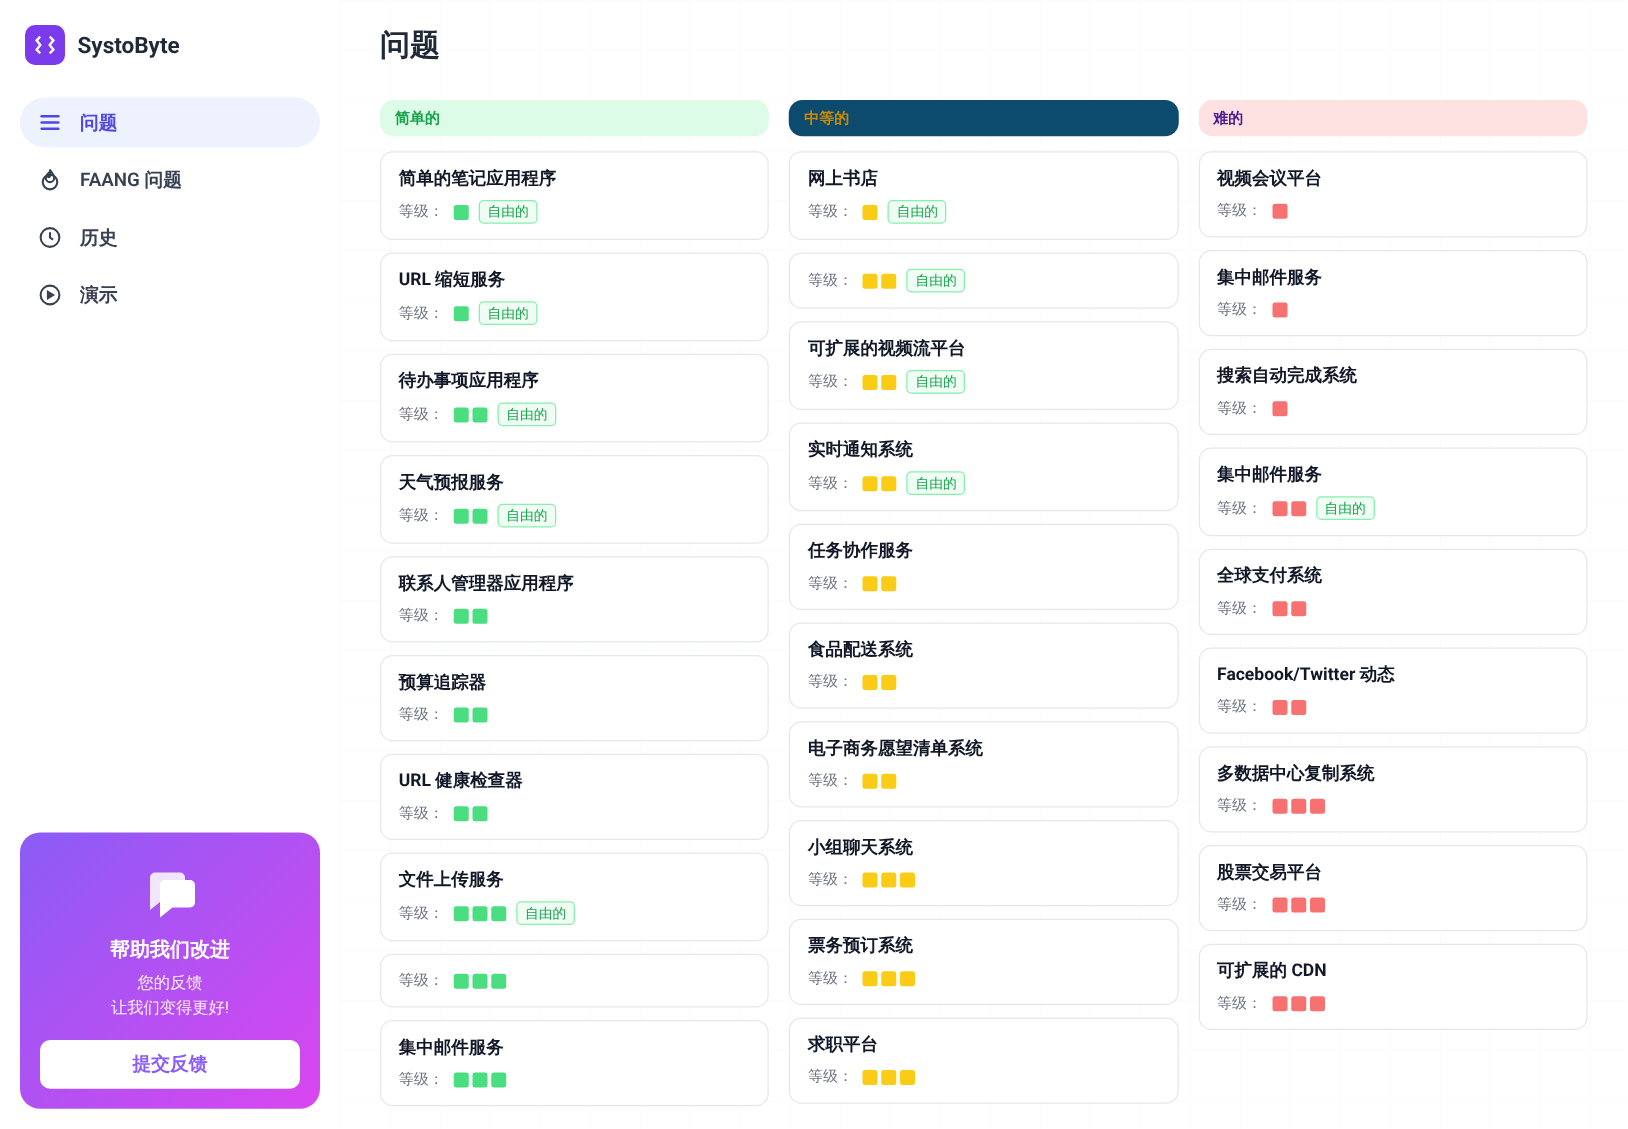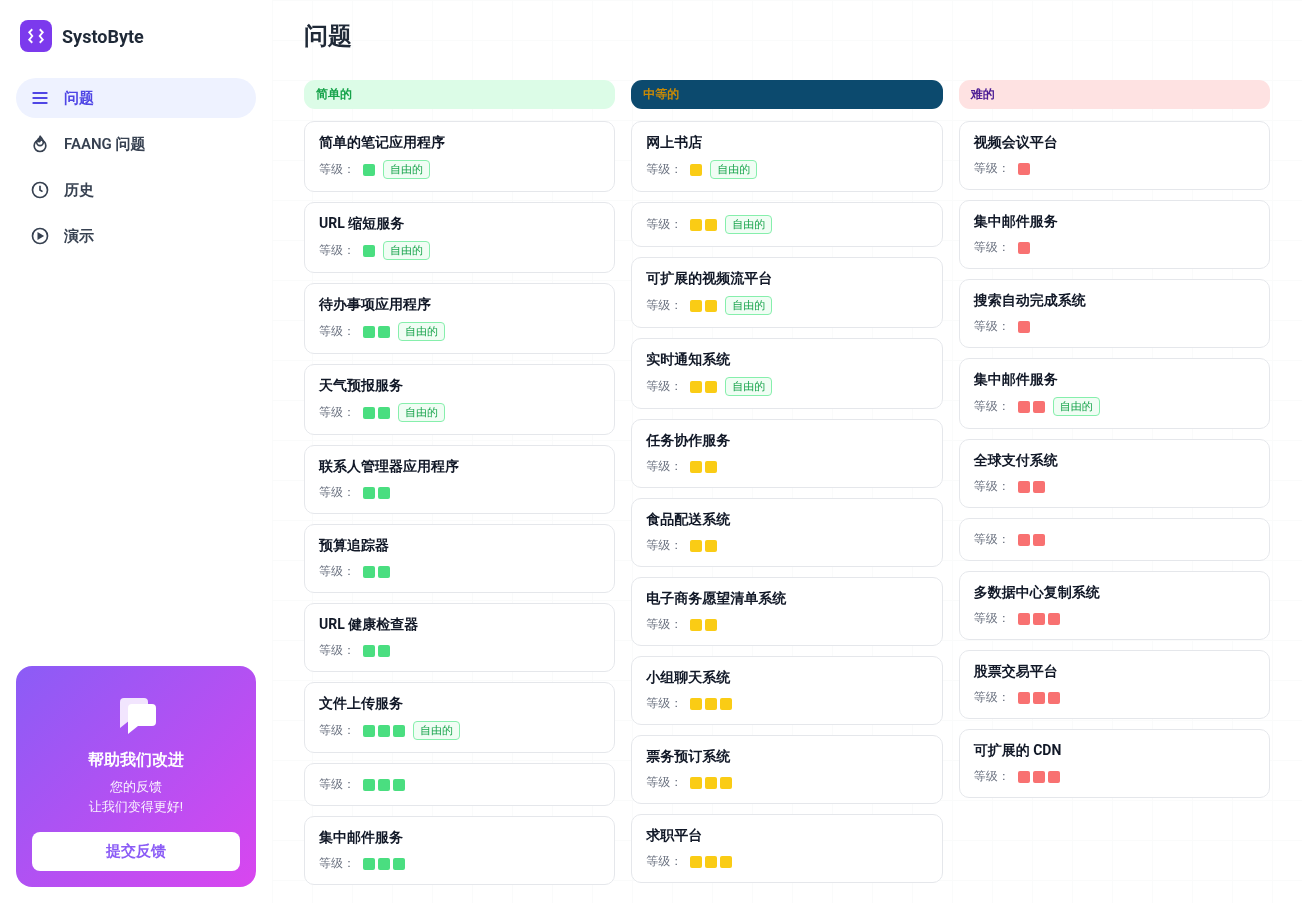--- a/index.html
+++ b/index.html
@@ -372,20 +372,21 @@
             <div class="card-title">全球支付系统</div>
             <div class="card-meta">
               <span class="meta-label">等级：</span>
               <span class="dots">
                 <span class="dot hard"></span>
                 <span class="dot hard"></span>
               </span>
             </div>
           </div>
           <div class="card">
+            <div class="card-title">Facebook/Twitter 动态</div>
             <div class="card-meta">
               <span class="meta-label">等级：</span>
               <span class="dots">
                 <span class="dot hard"></span>
                 <span class="dot hard"></span>
               </span>
             </div>
           </div>
           <div class="card">
             <div class="card-title">多数据中心复制系统</div>

